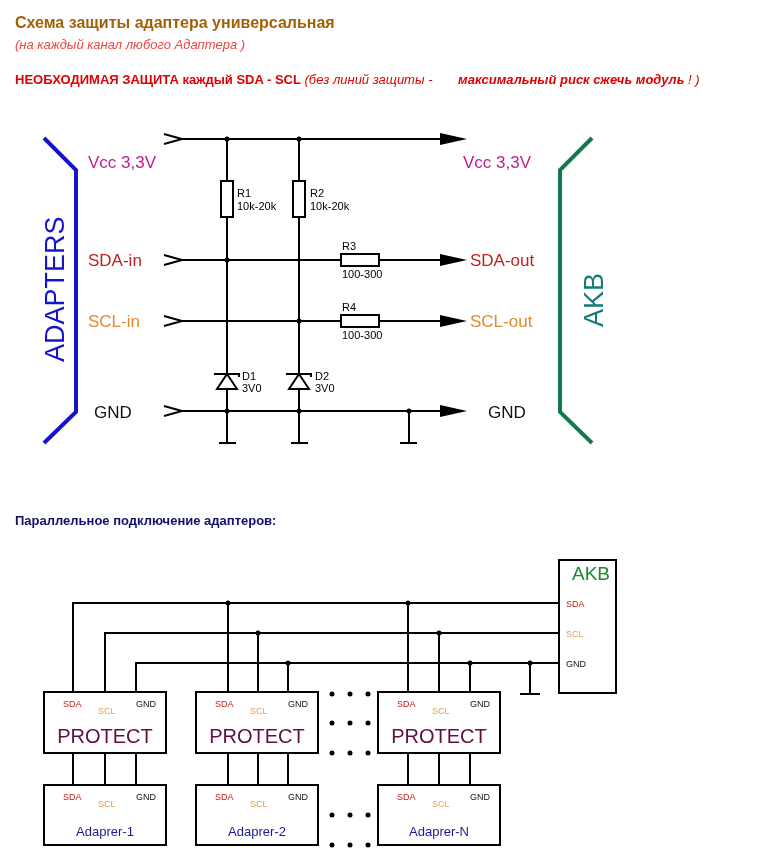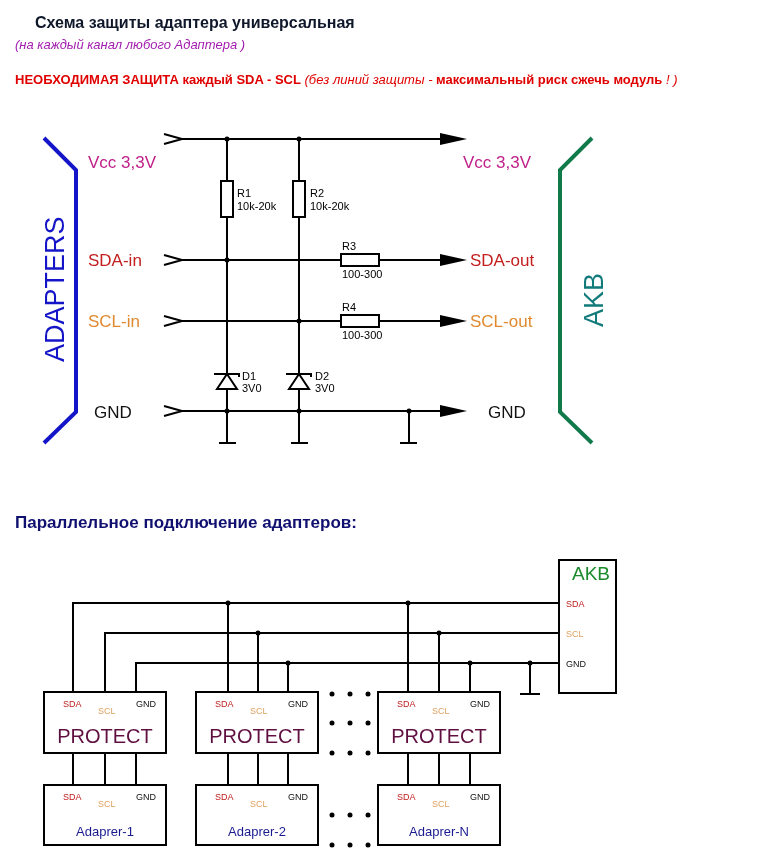--- a/index.html
+++ b/index.html
@@ -1,24 +1,24 @@
 <!DOCTYPE html>
 <html><head>
 <meta charset="utf-8">
 <style>
   html, body { margin:0; padding:0; background:#ffffff; }
   body { width:762px; height:863px; position:relative; overflow:hidden; font-family:"Liberation Sans", sans-serif; }
   .abs { position:absolute; white-space:nowrap; }
-  .title { left:15px; top:14px; font-size:16px; font-weight:bold; color:#0f172a;margin-left:20px; }
-  .subtitle { left:15px; top:37px; font-size:13px; font-style:italic; color:#a21caf; }
+  .title { left:15px; top:14px; font-size:16px; font-weight:bold; color:#a16207; }
+  .subtitle { left:15px; top:37px; font-size:13px; font-style:italic; color:#ef4444; }
   .warn { left:15px; top:72px; font-size:13px; color:#e00000; }
   .warn b { font-weight:bold; }
   .warn .it { font-style:italic; }
-  .warn .bi { font-weight:bold; }
-  .sec2 { left:15px; top:513px; font-size:17px; font-weight:bold; color:#101070; }
+  .warn .bi { font-style:italic; font-weight:bold;margin-left:22px; }
+  .sec2 { left:15px; top:513px; font-size:13px; font-weight:bold; color:#101070; }
   svg text { font-family:"Liberation Sans", sans-serif; }
   #diagram { position:absolute; left:0; top:0; }
 </style>
 </head>
 <body>
 
 <div class="abs title">Схема защиты адаптера универсальная</div>
 <div class="abs subtitle">(на каждый канал любого Адаптера )</div>
 <div class="abs warn"><b>НЕОБХОДИМАЯ ЗАЩИТА каждый SDA - SCL</b><span class="it"> (без линий защиты - </span><span class="bi">максимальный риск сжечь модуль</span><span class="it"> ! )</span></div>
 <div class="abs sec2">Параллельное подключение адаптеров:</div>

